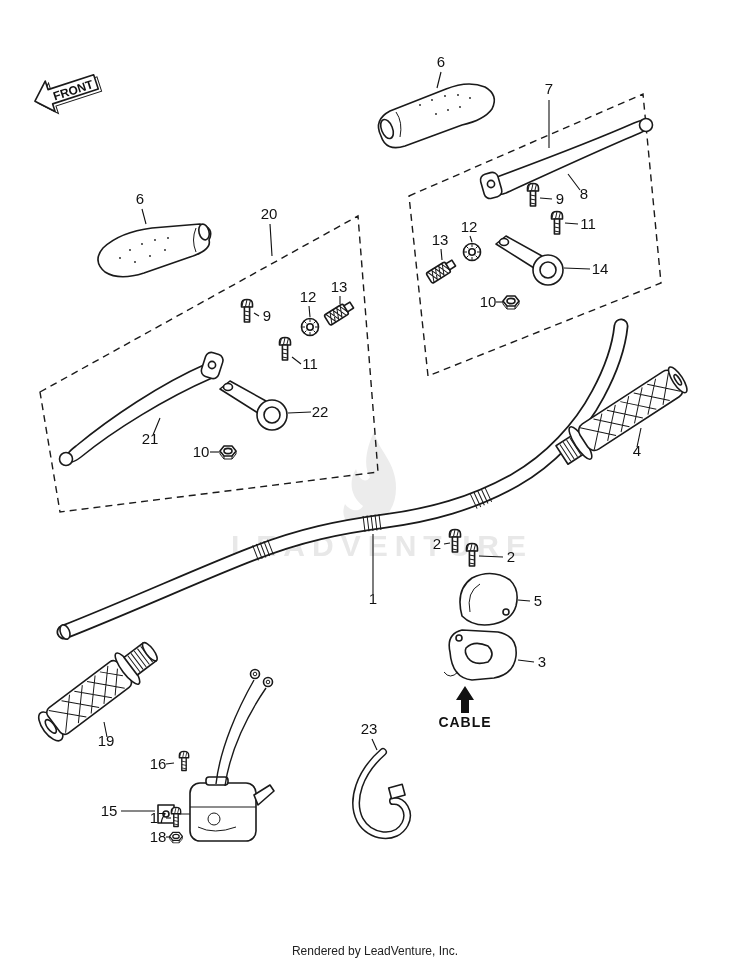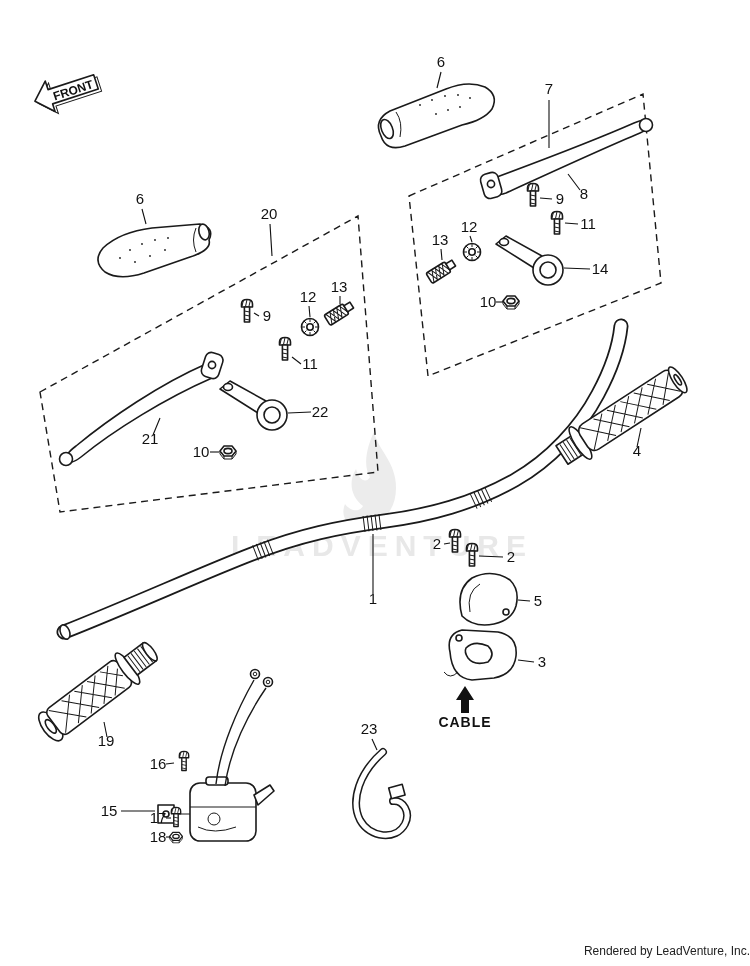--- a/index.html
+++ b/index.html
@@ -15,21 +15,21 @@
   .tube-outline{fill:none;stroke:#1a1a1a;stroke-width:15;stroke-linecap:round;}
   .tube-fill{fill:none;stroke:#ffffff;stroke-width:11.5;stroke-linecap:round;}
   .band-outer{fill:none;stroke:#1a1a1a;stroke-width:8;stroke-linecap:round;}
   .band-inner{fill:none;stroke:#ffffff;stroke-width:5;stroke-linecap:round;}
   .part-label{font:15px "Liberation Sans",sans-serif;fill:#111;text-anchor:middle;cursor:pointer;}
   .leader{stroke:#111;stroke-width:1.1;}
   .wm-text{font:bold 30px "Liberation Sans",sans-serif;letter-spacing:7px;fill:#e8e8e8;text-anchor:middle;}
   .wm-flame{fill:#ececec;stroke:none;}
   .cable-label{font:bold 14px "Liberation Sans",sans-serif;fill:#111;text-anchor:middle;letter-spacing:1px;}
   .front-text{font:bold 12px "Liberation Sans",sans-serif;fill:#111;}
-  .footer{position:absolute;left:0;right:0;bottom:8px;text-align:right;
+  .footer{position:absolute;left:0;right:0;bottom:8px;text-align:center;
           font:12px "Liberation Sans",sans-serif;color:#222;}
 </style>
 </head>
 <body>
 
 <div class="screen">
 <svg width="750" height="966" viewBox="0 0 750 966" xmlns="http://www.w3.org/2000/svg">
 
   <defs>
     <g id="screw-glyph">

